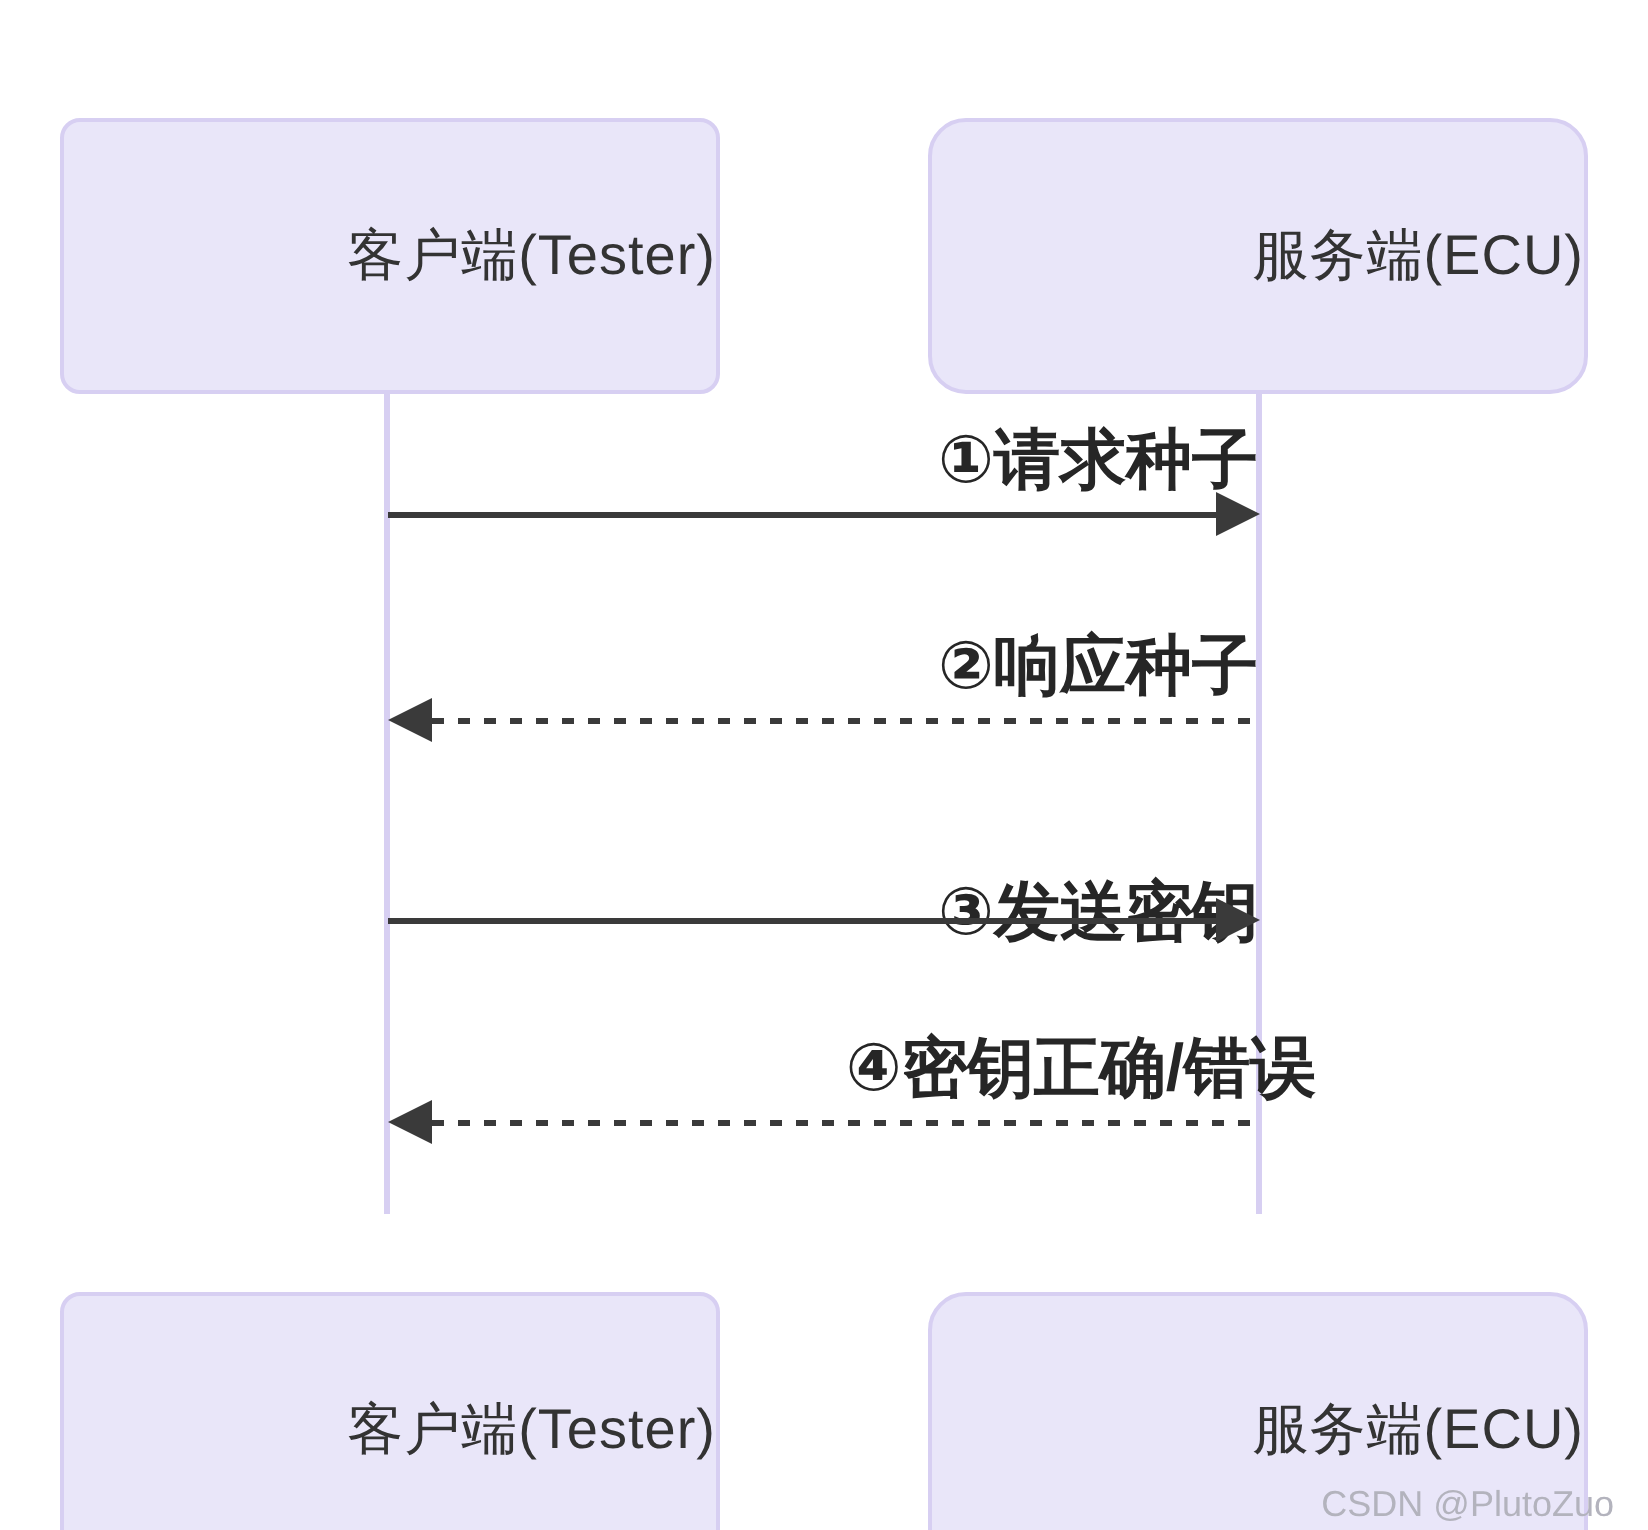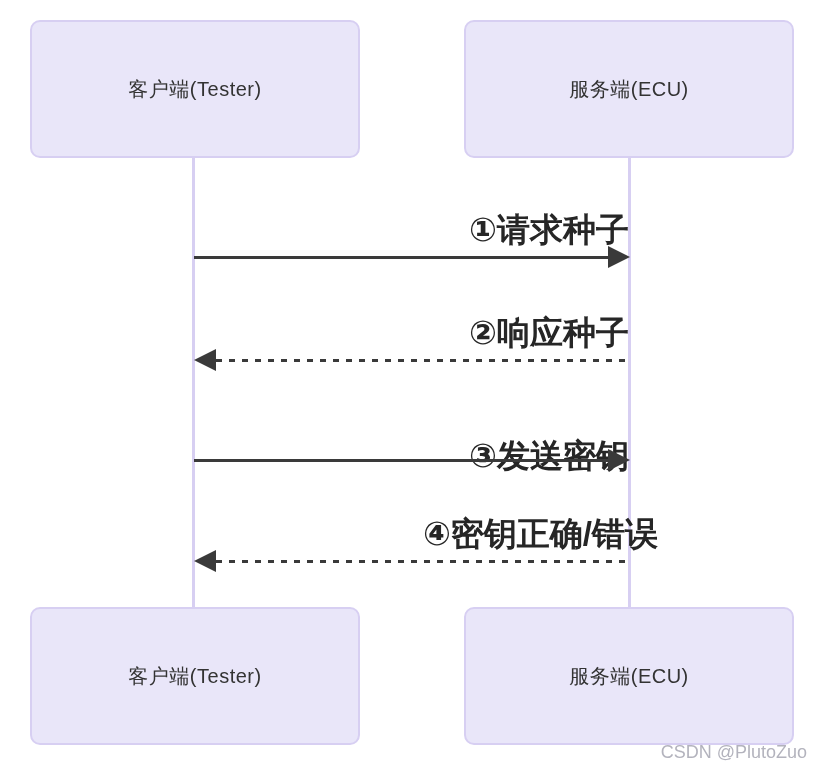--- a/index.html
+++ b/index.html
@@ -25,26 +25,27 @@
     background:var(--lifeline);
   }
   .lifeline.tester{left:192px;}
   .lifeline.ecu{left:628px;}
   .actor{
     position:absolute;width:330px;height:138px;
     background:var(--actor-fill);
     border:2px solid var(--actor-border);
     border-radius:10px;
     box-sizing:border-box;
-    display:flex;align-items:center;justify-content:center;
-    font-size:20px;font-weight:500;color:var(--actor-text);
+    display:flex;align-items:center;justify-content:flex-end;
+    font-size:28px;font-weight:500;color:var(--actor-text);
     letter-spacing:0.5px;
+    margin-top:39px;
   }
   .actor.left{left:30px;}
-  .actor.right{left:464px;}
+  .actor.right{left:464px;border-radius:19px;}
   .actor.top{top:20px;}
   .actor.bottom{top:607px;}
   .msg-label{
     position:absolute;left:195px;width:434px;height:44px;line-height:44px;
     text-align:right;
     font-size:33px;font-weight:700;color:var(--msg-text);
   }
   .msg-line{
     position:absolute;height:3px;
   }

